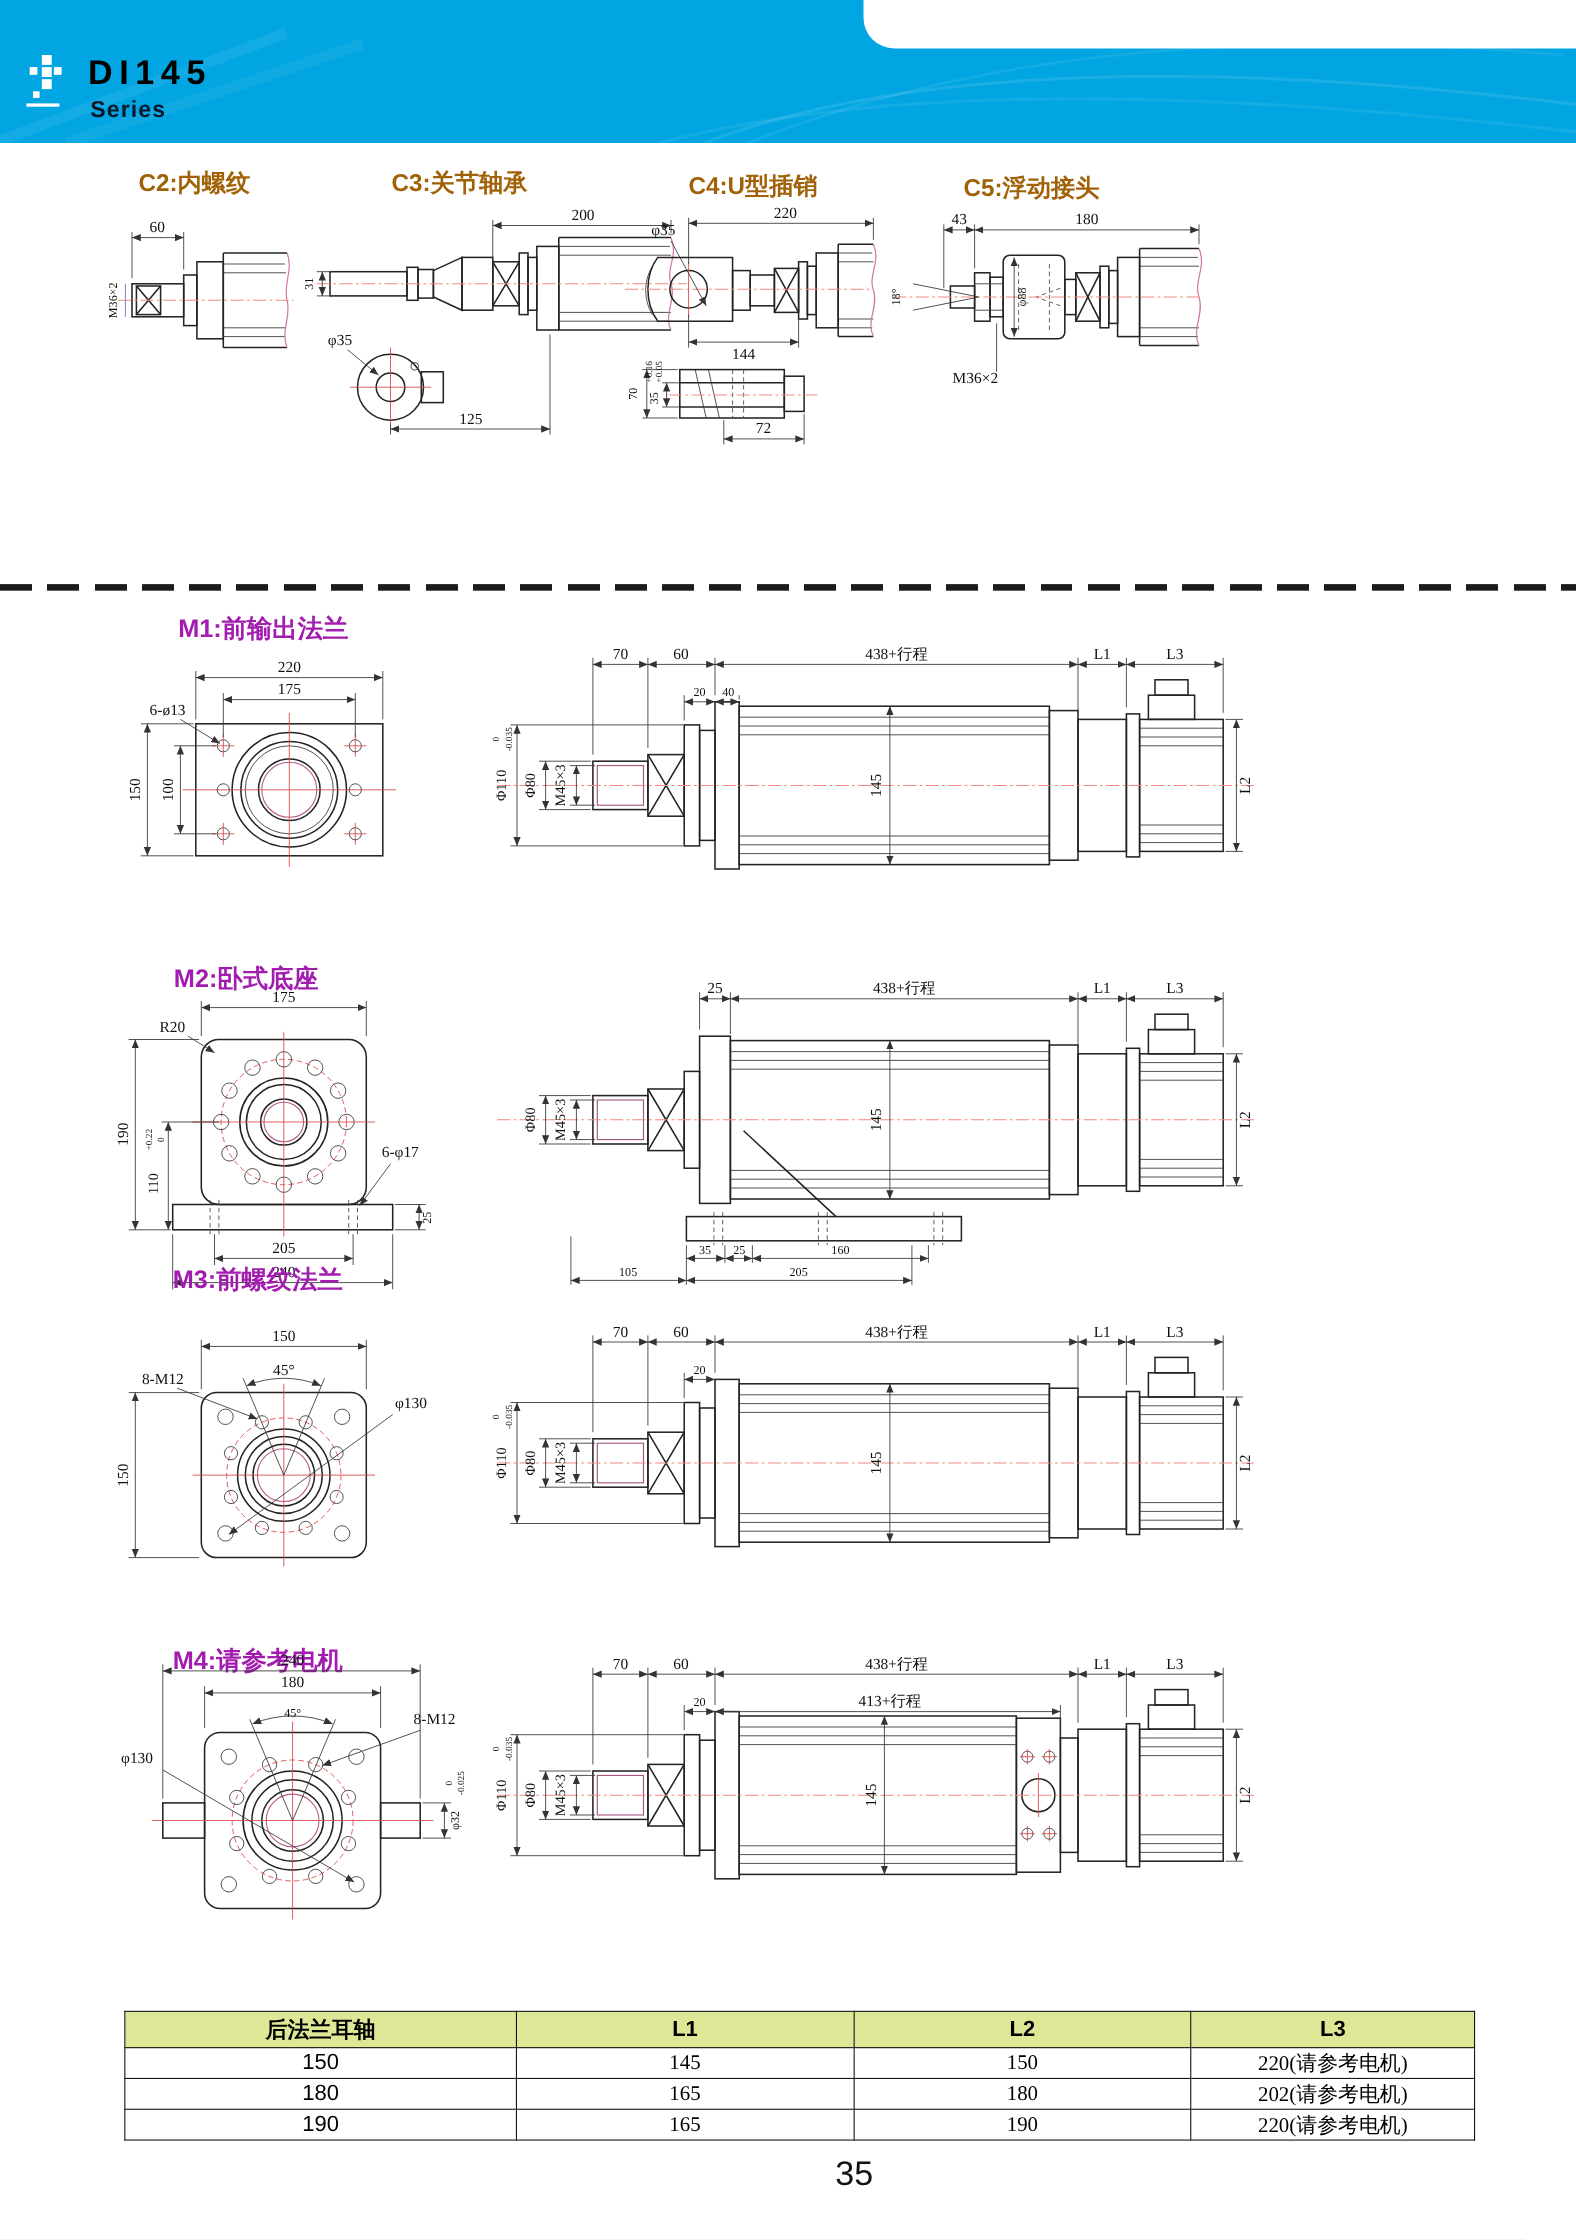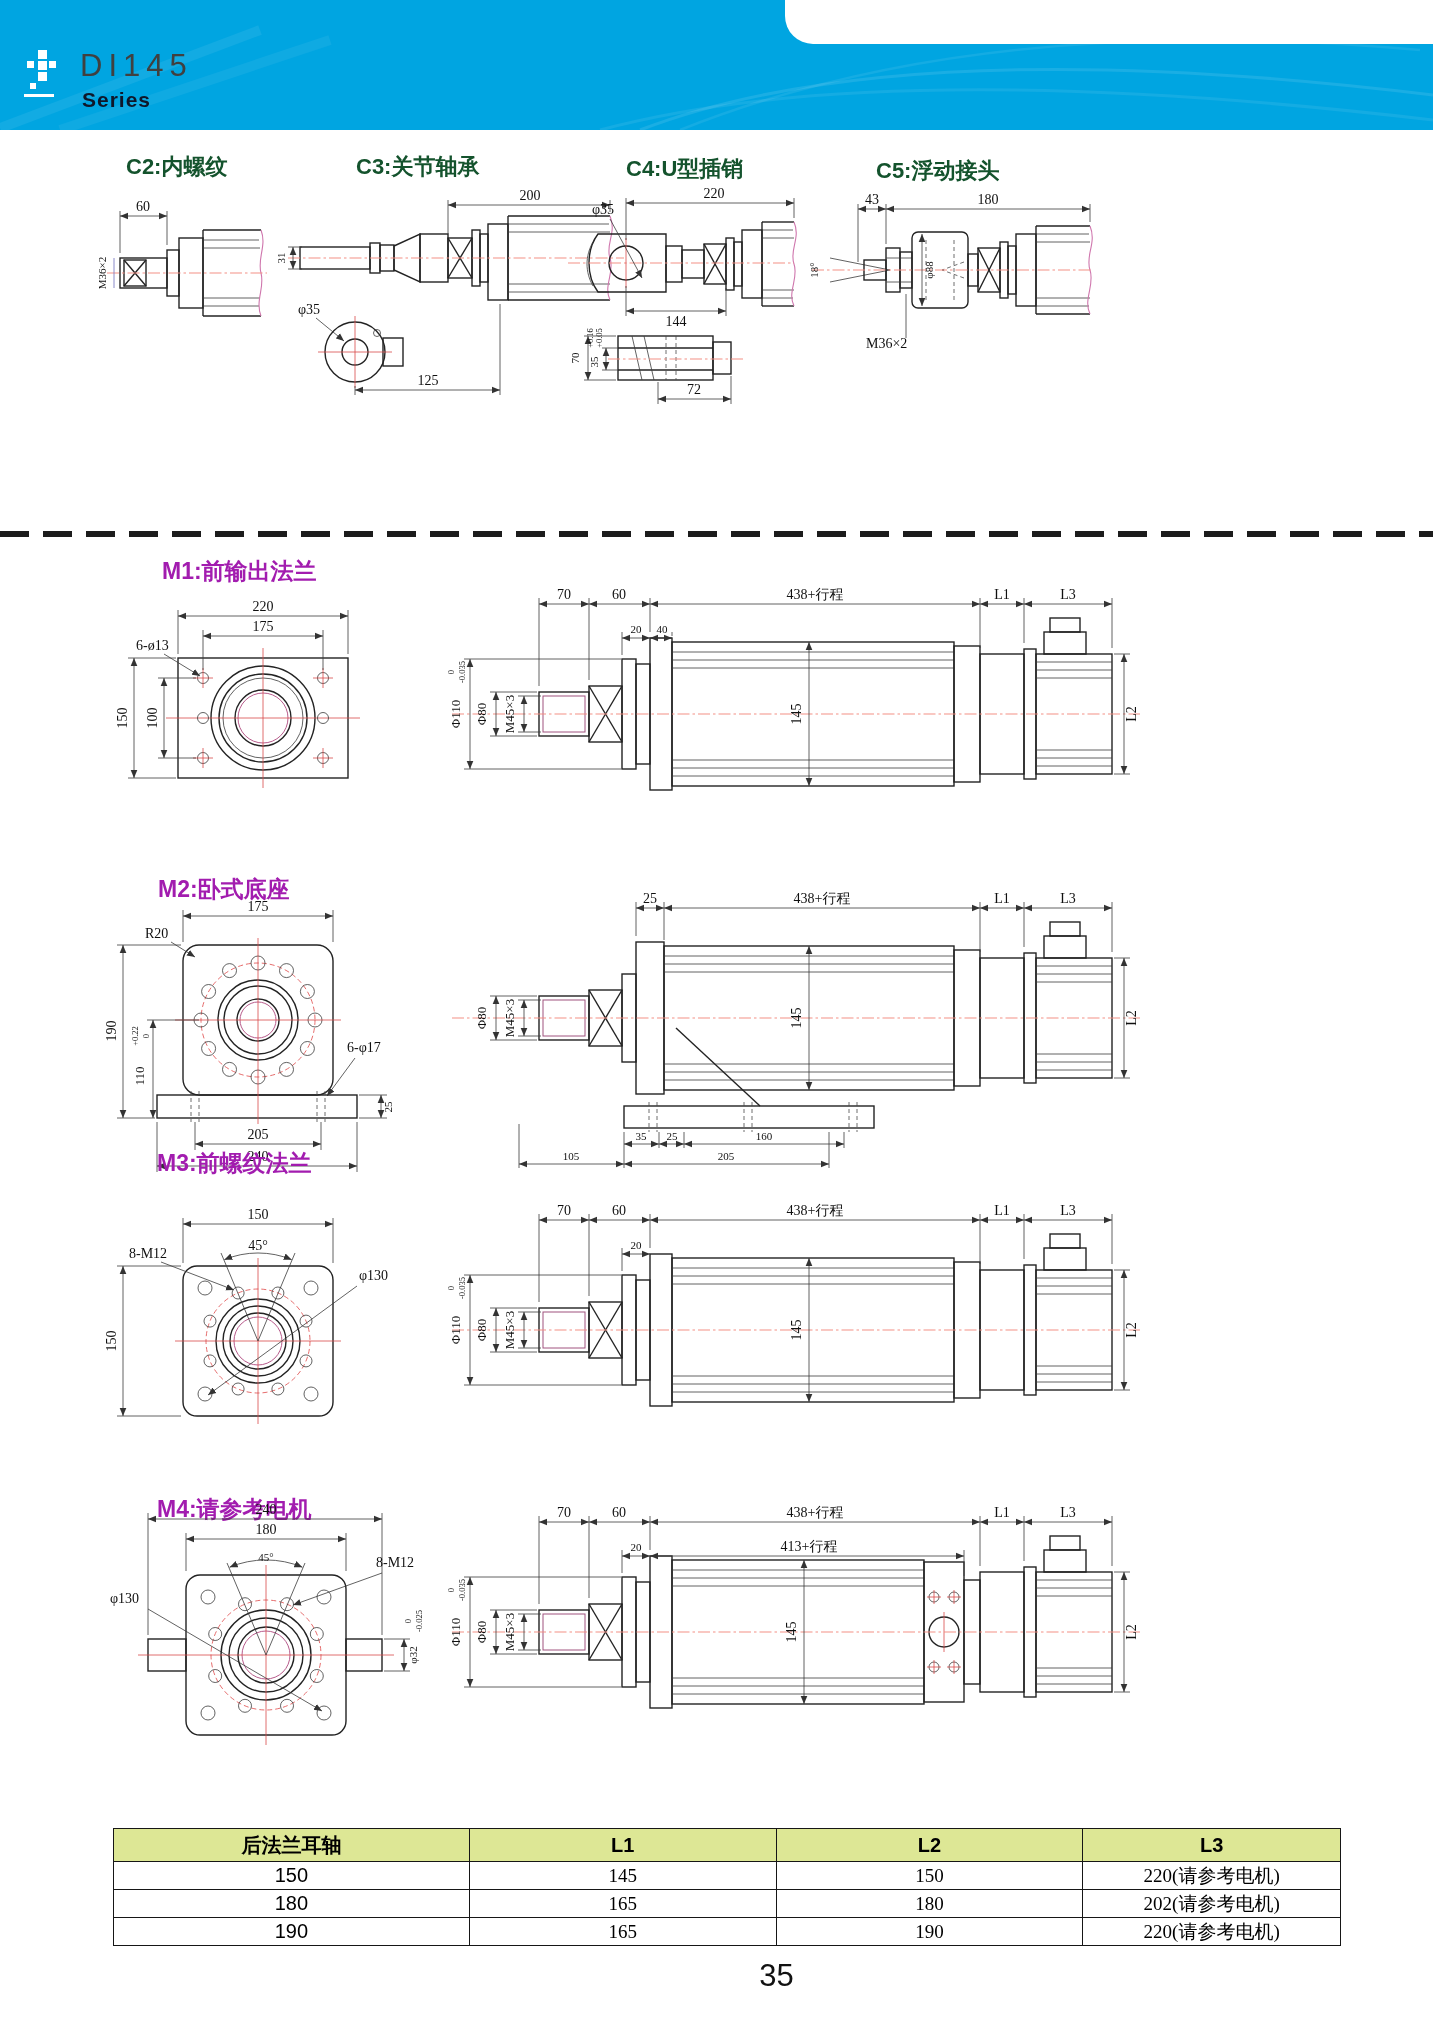--- a/index.html
+++ b/index.html
@@ -2,25 +2,25 @@
 <html><head>
 <meta charset="utf-8">
 <style>
   html,body{margin:0;padding:0;background:#e8e8e8;}
   #page{position:relative;width:1433px;height:2036px;background:#ffffff;overflow:hidden;
         font-family:"Liberation Sans",sans-serif;}
   
   #hdr{position:absolute;left:0;top:0;width:1433px;height:130px;background:#00a5e1;}
   #hdr-notch{position:absolute;right:0;top:0;width:648px;height:44px;background:#fff;
              border-bottom-left-radius:28px;}
-  #brand{position:absolute;left:80px;top:48px;color:#404040;font-weight:normal;font-size:31px;
+  #brand{position:absolute;left:80px;top:48px;color:#000000;font-weight:bold;font-size:31px;
          letter-spacing:6px;}
   #brand-sub{position:absolute;left:82px;top:88px;color:#0f172a;font-size:21px;letter-spacing:1px;font-weight:bold;}
   
-  .ctitle{position:absolute;font-weight:bold;font-size:22px;color:#14532d;white-space:nowrap;text-align:right;}
+  .ctitle{position:absolute;font-weight:bold;font-size:22px;color:#a16207;white-space:nowrap;text-align:right;}
   .mtitle{position:absolute;font-weight:bold;font-size:23px;color:#a21caf;white-space:nowrap;}
   
   #divider{position:absolute;left:0;top:531px;width:1433px;height:6px;
     background:repeating-linear-gradient(90deg,#1c1c1c 0 29px,transparent 29px 43px);}
   
   svg{position:absolute;overflow:visible;}
   .ol{fill:none;stroke:#232323;stroke-width:1.4;}
   .thin{fill:none;stroke:#3a3a3a;stroke-width:.8;}
   .dsh{fill:none;stroke:#4a4a4a;stroke-width:.8;stroke-dasharray:4 3;}
   .dim{fill:none;stroke:#3a3a3a;stroke-width:.8;marker-start:url(#ar);marker-end:url(#ar);}

